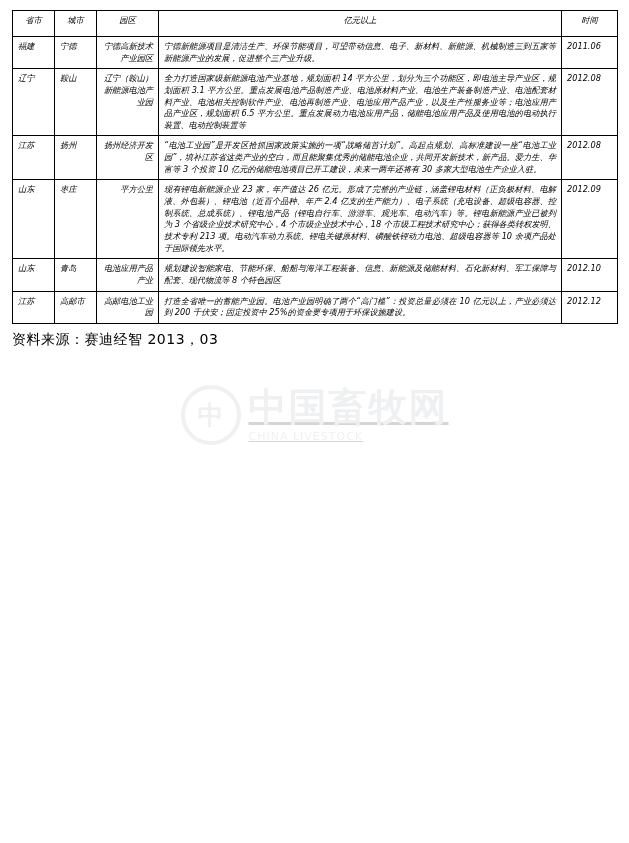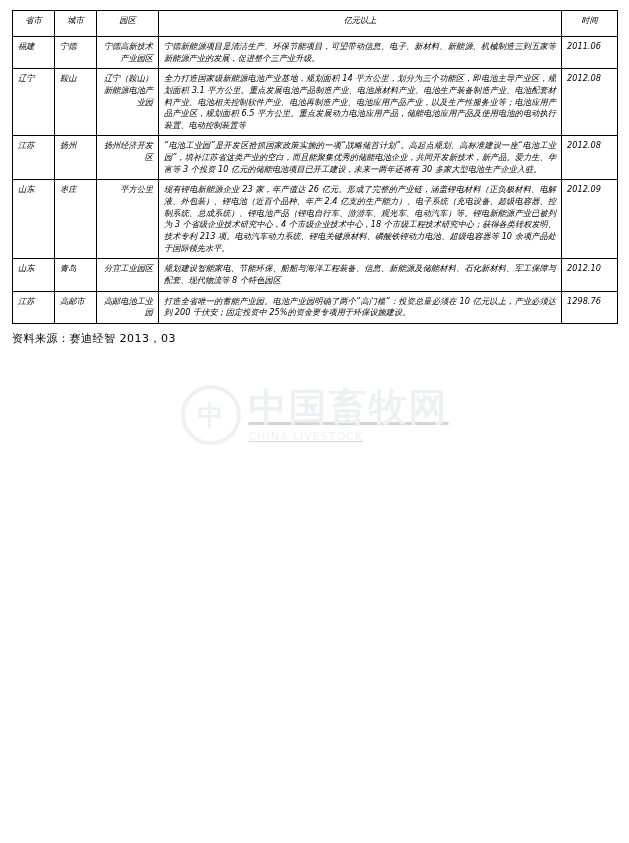--- a/index.html
+++ b/index.html
@@ -74,21 +74,21 @@
     line-height: 1.55;
   }
   td.c-main {
     text-align: justify;
     text-justify: inter-ideograph;
     line-height: 1.5;
     margin-top: 16px;
   }
   .source {
     margin-top: 7px;
-    font-size: 11px;
+    font-size: 14px;
     letter-spacing: 0.5px;
     white-space: nowrap;
   }
   .watermark {
     position: absolute;
     left: 0;
     top: 0;
     width: 629px;
     height: 843px;
     pointer-events: none;
@@ -200,28 +200,28 @@
       <tr>
         <td class="c-prov">山东</td>
         <td class="c-city">枣庄</td>
         <td class="c-park">平方公里</td>
         <td class="c-main">现有锂电新能源企业 23 家，年产值达 26 亿元。形成了完整的产业链，涵盖锂电材料（正负极材料、电解液、外包装）、锂电池（近百个品种、年产 2.4 亿支的生产能力）、电子系统（充电设备、超级电容器、控制系统、总成系统）、锂电池产品（锂电自行车、游游车、观光车、电动汽车）等。锂电新能源产业已被列为 3 个省级企业技术研究中心，4 个市级企业技术中心，18 个市级工程技术研究中心；获得各类转权发明、技术专利 213 项。电动汽车动力系统、锂电关键原材料、磷酸铁锂动力电池、超级电容器等 10 余项产品处于国际领先水平。</td>
         <td class="c-time">2012.09</td>
       </tr>
       <tr>
         <td class="c-prov">山东</td>
         <td class="c-city">青岛</td>
-        <td class="c-park">分宜工业园区</td>
+        <td class="c-park">电池应用产品产业</td>
         <td class="c-main">规划建设智能家电、节能环保、船船与海洋工程装备、信息、新能源及储能材料、石化新材料、军工保障与配套、现代物流等 8 个特色园区</td>
         <td class="c-time">2012.10</td>
       </tr>
       <tr>
         <td class="c-prov">江苏</td>
         <td class="c-city">高邮市</td>
         <td class="c-park">高邮电池工业园</td>
         <td class="c-main">打造全省唯一的蓄能产业园。电池产业园明确了两个“高门槛”：投资总量必须在 10 亿元以上，产业必须达到 200 千伏安；固定投资中 25%的资金要专项用于环保设施建设。</td>
-        <td class="c-time">1298.76</td>
+        <td class="c-time">2012.12</td>
       </tr>
     </tbody>
   </table>
 
   <div class="source">资料来源：赛迪经智   2013，03</div>
 </div>
 
 </body></html>

